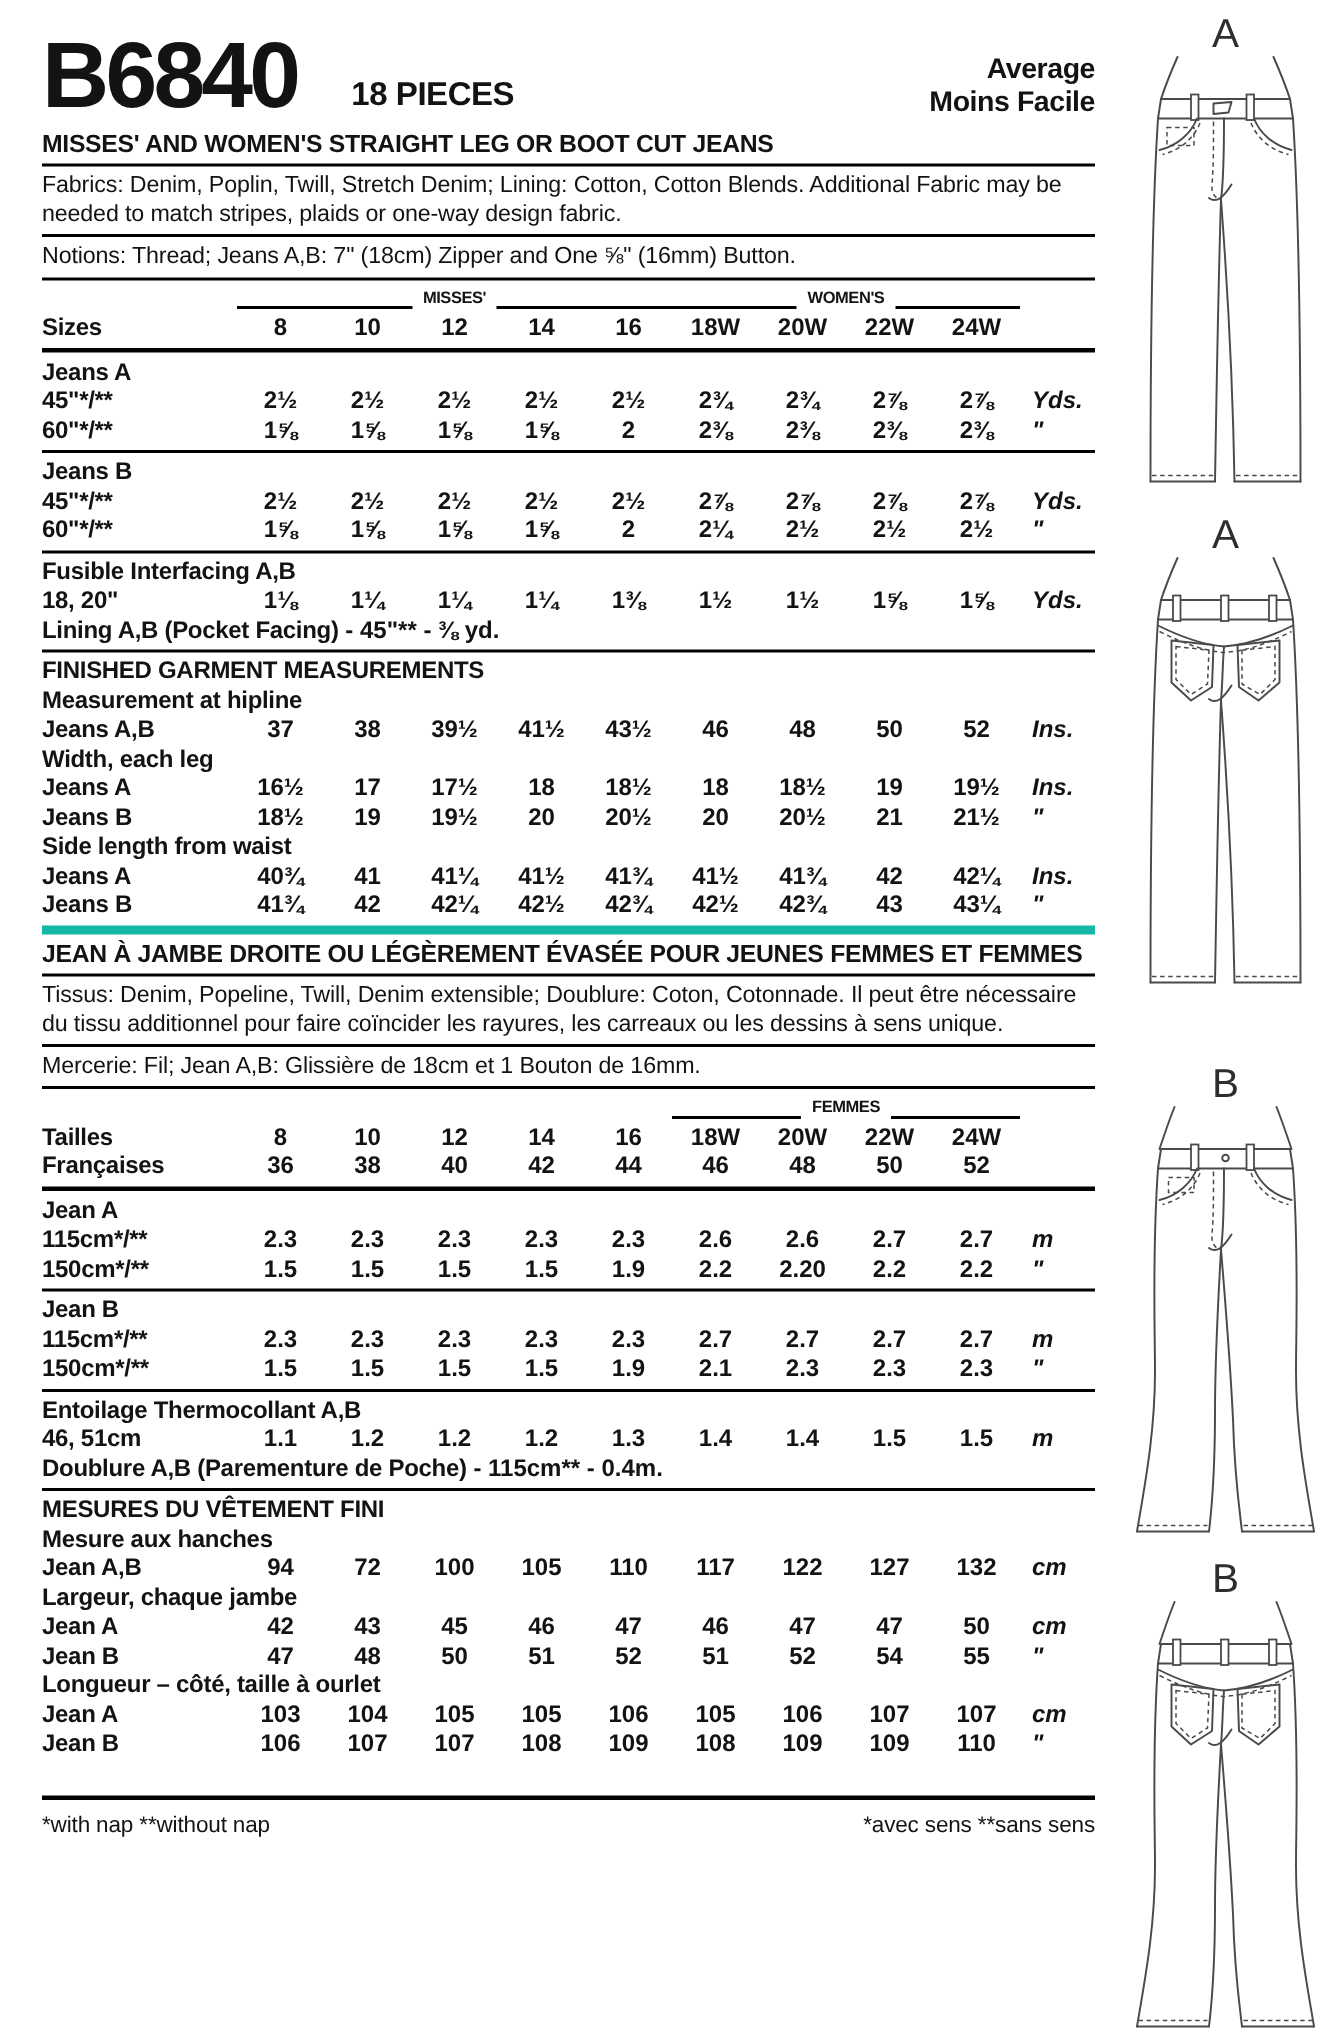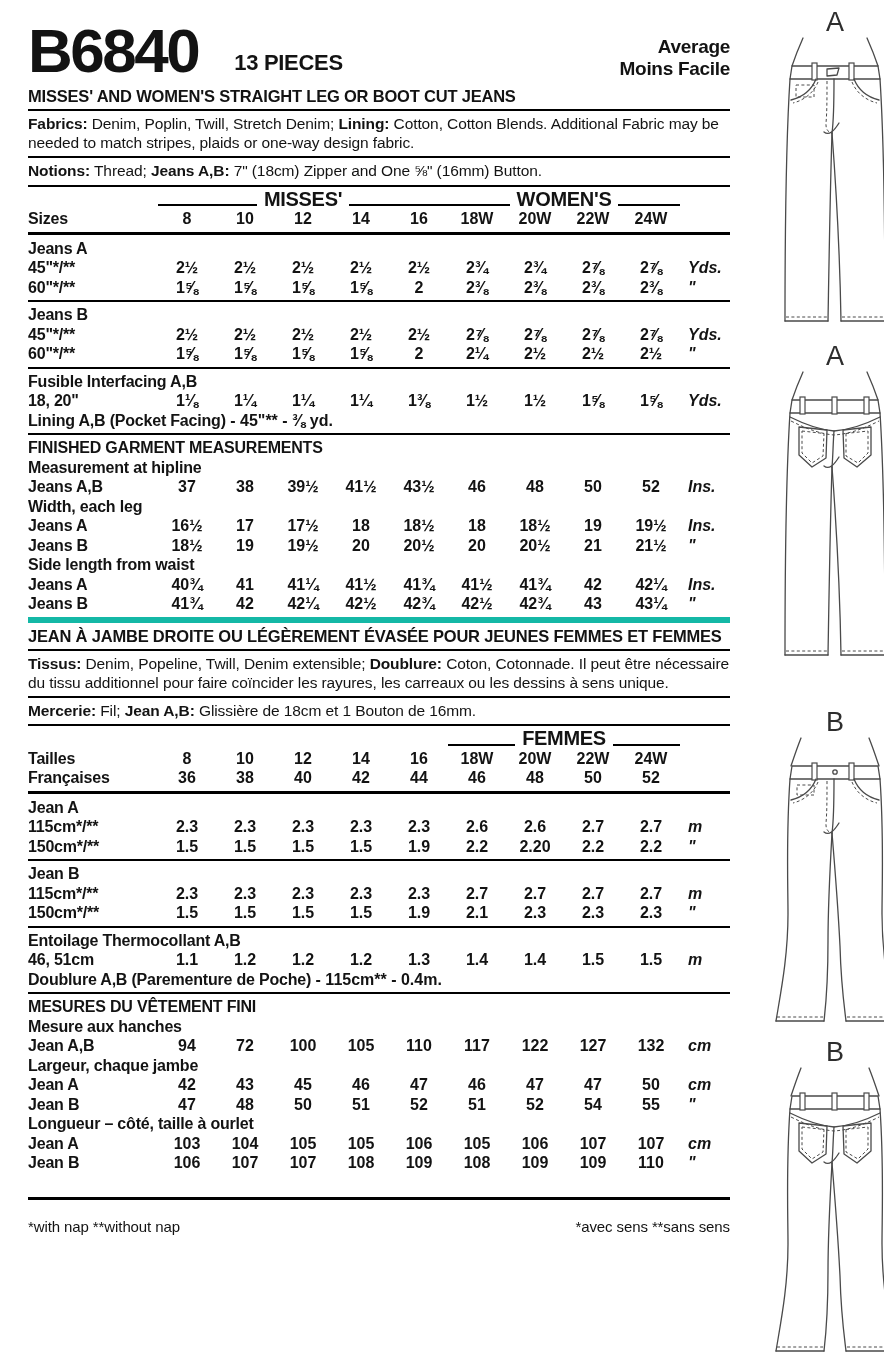--- a/index.html
+++ b/index.html
@@ -1,76 +1,76 @@
 <!DOCTYPE html>
 <html><head>
 <meta charset="utf-8">
 <style>
   html,body{margin:0;padding:0;}
   body{
     width:884px;height:1361px;background:#fff;color:#131313;
     font-family:"Liberation Sans",sans-serif;overflow:hidden;
     -webkit-font-smoothing:antialiased;
   }
-  .page{display:flex;width:847px;gap:18px;}
+  .page{display:flex;width:847px;}
   .main{width:702px;margin-left:28px;flex:none;}
   
   .masthead{display:flex;align-items:flex-end;padding-top:22px;margin-bottom:4px;}
   .pn{font-size:62px;font-weight:800;letter-spacing:-2.5px;line-height:.95;}
   .pieces{font-size:22px;font-weight:600;margin-left:36px;margin-bottom:5px;letter-spacing:-.3px;}
   .diff{margin-left:auto;text-align:right;font-weight:700;font-size:19px;line-height:1.12;margin-bottom:2px;letter-spacing:-.3px;}
   
   .doctitle{font-size:16.5px;font-weight:700;letter-spacing:-.2px;padding:2px 0 3px;border-bottom:2px solid #000;}
   .para{margin:0;padding:3px 0 4px;border-bottom:2px solid #000;font-size:15.5px;line-height:1.24;letter-spacing:-.1px;}
-  .para b{font-weight:700;}
+  .para b{font-weight:400;}
   .frtitle{border-top:6px solid #14b8a6;margin-top:3px;padding-top:4px;}
   
   .tbl{margin-top:2px;font-size:16px;}
   .trow{display:grid;grid-template-columns:130px repeat(9,58px) 50px;line-height:19.5px;}
   .c{white-space:nowrap;}
   .c.v{text-align:center;font-weight:600;}
   .c.v.b{font-weight:700;}
   .c.lab{font-weight:600;letter-spacing:-.2px;}
   .c.lab.b{font-weight:700;}
   .c.unit{padding-left:8px;font-weight:600;font-style:italic;}
   .ghead{margin-top:3px;}
   .ggroup{display:flex;align-items:flex-end;}
   .g1{grid-column:2 / span 5;}
   .g2{grid-column:7 / span 4;}
   .gl{flex:1;border-bottom:2px solid #000;margin-bottom:3px;}
-  .gt{font-weight:700;font-style:normal;padding:0 7px;font-size:20px;letter-spacing:-.3px;}
+  .gt{font-weight:700;font-style:normal;padding:0 7px;font-size:11px;letter-spacing:-.3px;}
   .secrow .seclab{grid-column:1 / -1;font-weight:700;letter-spacing:-.2px;}
   .noterow{display:block;line-height:19.5px;}
   .noteb{font-weight:700;letter-spacing:-.2px;}
   .noter{font-weight:600;}
   .rrow{border-top:2px solid #000;margin:3px 0;}
   .rrow.thick{border-top:3px solid #000;margin:3px 0 4px;}
   
-  .footnotes{display:flex;justify-content:space-between;border-top:3px solid #000;margin-top:24px;padding-top:18px;font-size:15px;font-weight:500;letter-spacing:-.1px;}
+  .footnotes{display:flex;justify-content:space-between;border-top:3px solid #000;margin-top:24px;padding-top:8px;font-size:15px;font-weight:500;letter-spacing:-.1px;}
   
   .figs{width:130px;margin-left:22px;padding-top:8px;flex:none;}
   .fig{text-align:center;}
   .figlabel{font-size:27px;font-weight:400;color:#2e2e2e;line-height:28px;font-family:"Liberation Sans",sans-serif;}
   .fig svg{display:block;margin:0 auto;}
   #f2{margin-top:14px;}
   #f3{margin-top:46px;}
   #f4{margin-top:10px;}
   svg .ln{fill:none;stroke:#4a4a4a;stroke-width:1.3;stroke-linecap:round;stroke-linejoin:round;}
   svg .st{fill:none;stroke:#4a4a4a;stroke-width:1;stroke-dasharray:3 2.4;stroke-linecap:butt;}
   svg .wh{fill:#fff;stroke:#4a4a4a;stroke-width:1.2;}
 </style>
 </head>
 <body>
 
 <div class="page">
   <div class="main">
 
     <div class="masthead">
       <div class="pn">B6840</div>
-      <div class="pieces">13 PIECES</div>
+      <div class="pieces">18 PIECES</div>
       <div class="diff">
         <div>Average</div>
         <div>Moins Facile</div>
       </div>
     </div>
 
     <div class="doctitle">MISSES' AND WOMEN'S STRAIGHT LEG OR BOOT CUT JEANS</div>
 
     <p class="para"><b>Fabrics:</b><span> Denim, Poplin, Twill, Stretch Denim; </span><b>Lining:</b><span> Cotton, Cotton Blends. Additional Fabric may be needed to match stripes, plaids or one-way design fabric.</span></p>
 

